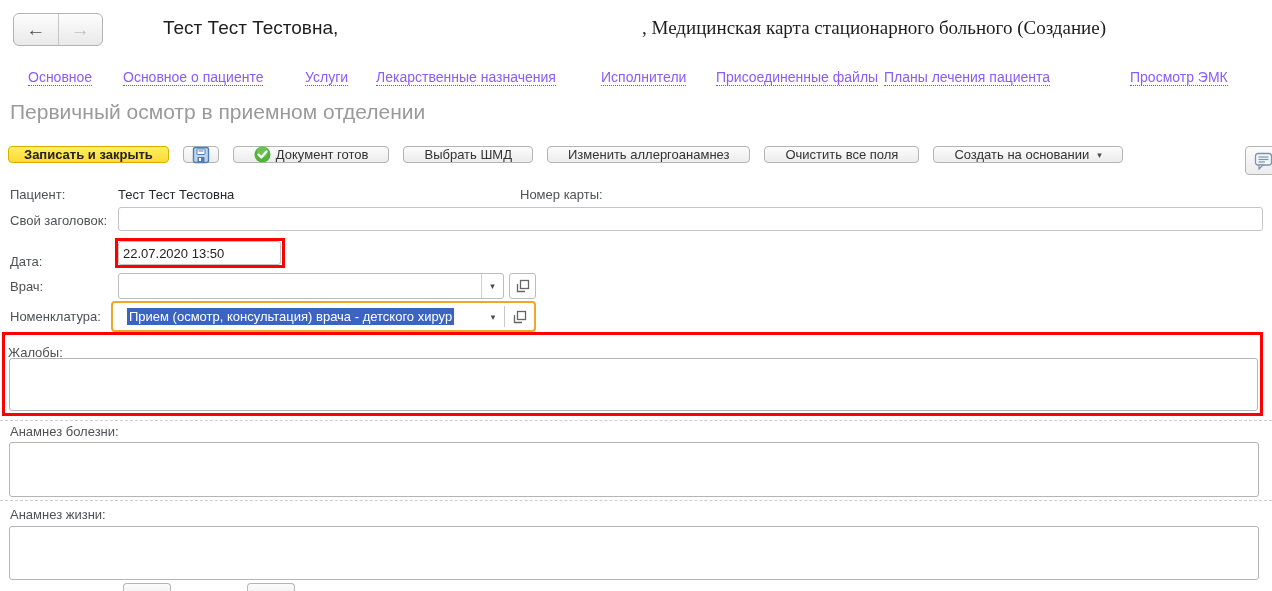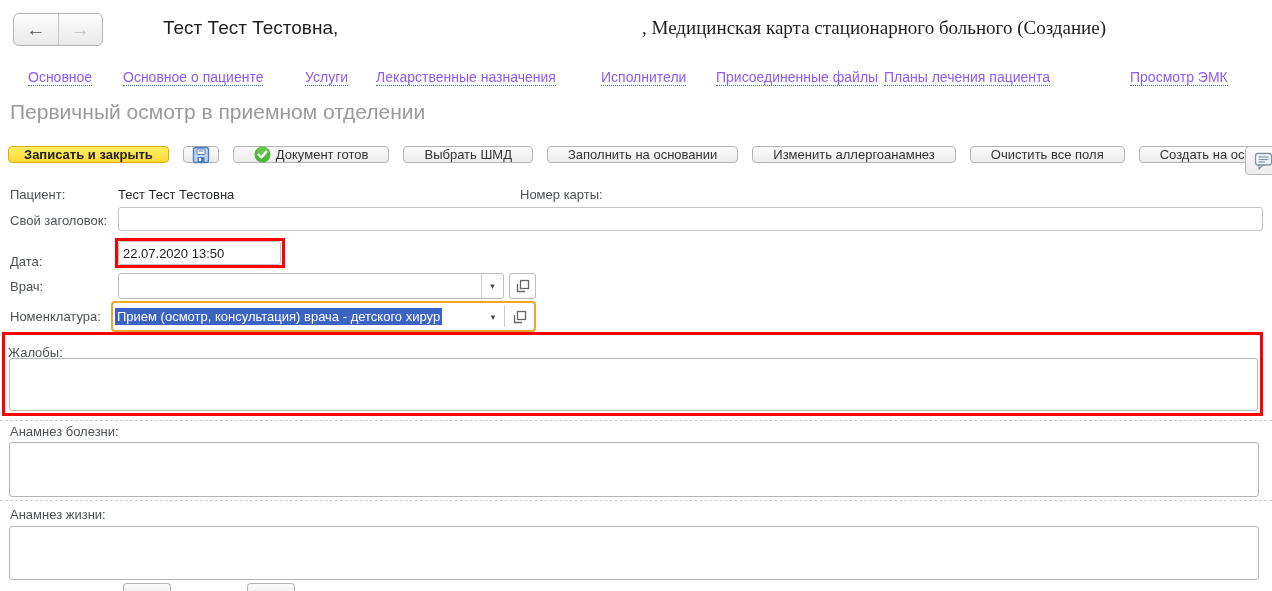--- a/index.html
+++ b/index.html
@@ -76,21 +76,21 @@
   }
   .open-btn{
     display:flex; align-items:center; justify-content:center;
     border:1px solid #bdbdbd; border-radius:3px; background:#fff; cursor:pointer;
   }
   .focus-wrap{
     left:111px; top:301px; width:425px; height:31px;
     border:2px solid #f0a629; border-radius:4px; background:#fff;
     display:flex; align-items:stretch;
   }
-  .focus-wrap .text{ flex:1; display:flex; align-items:center; padding:0 2px; overflow:hidden; }
+  .focus-wrap .text{ flex:1; display:flex; align-items:center; padding:0 14px; overflow:hidden; }
   .focus-wrap .sel{
     background:#3a63c4; color:#fff; font-size:13px; padding:1px 2px; white-space:nowrap;
   }
   .focus-wrap .arrow{
     width:22px; display:flex; align-items:center; justify-content:center;
     font-size:9px; color:#4a4a4a; cursor:pointer;
   }
   .focus-wrap .vsep{ width:1px; background:#c9c9c9; margin:3px 0; }
   .focus-wrap .openzone{ width:29px; display:flex; align-items:center; justify-content:center; cursor:pointer; }
 
@@ -142,21 +142,20 @@
     <span>
       <svg width="17" height="17" viewBox="0 0 17 17">
         <circle cx="8.5" cy="8.5" r="8" fill="#4eb53a"></circle>
         <circle cx="8.5" cy="6" r="5.5" fill="#7ecb62" opacity="0.6"></circle>
         <path d="M4.5 8.6 L7.3 11.4 L12.4 5.6" fill="none" stroke="#fff" stroke-width="2.3" stroke-linecap="round" stroke-linejoin="round"></path>
       </svg>
     </span>
     <span>Документ готов</span>
   </button>
   <button class="btn">Выбрать ШМД</button>
-  <button class="btn">Заполнить на основании</button>
   <button class="btn">Изменить аллергоанамнез</button>
   <button class="btn">Очистить все поля</button>
   <button class="btn">
     <span>Создать на основании</span>
     <span class="caret">▾</span>
   </button>
 </div>
 <button class="abs btn icon-only btn-comment">
   <span>
     <svg width="19" height="19" viewBox="0 0 19 19">

